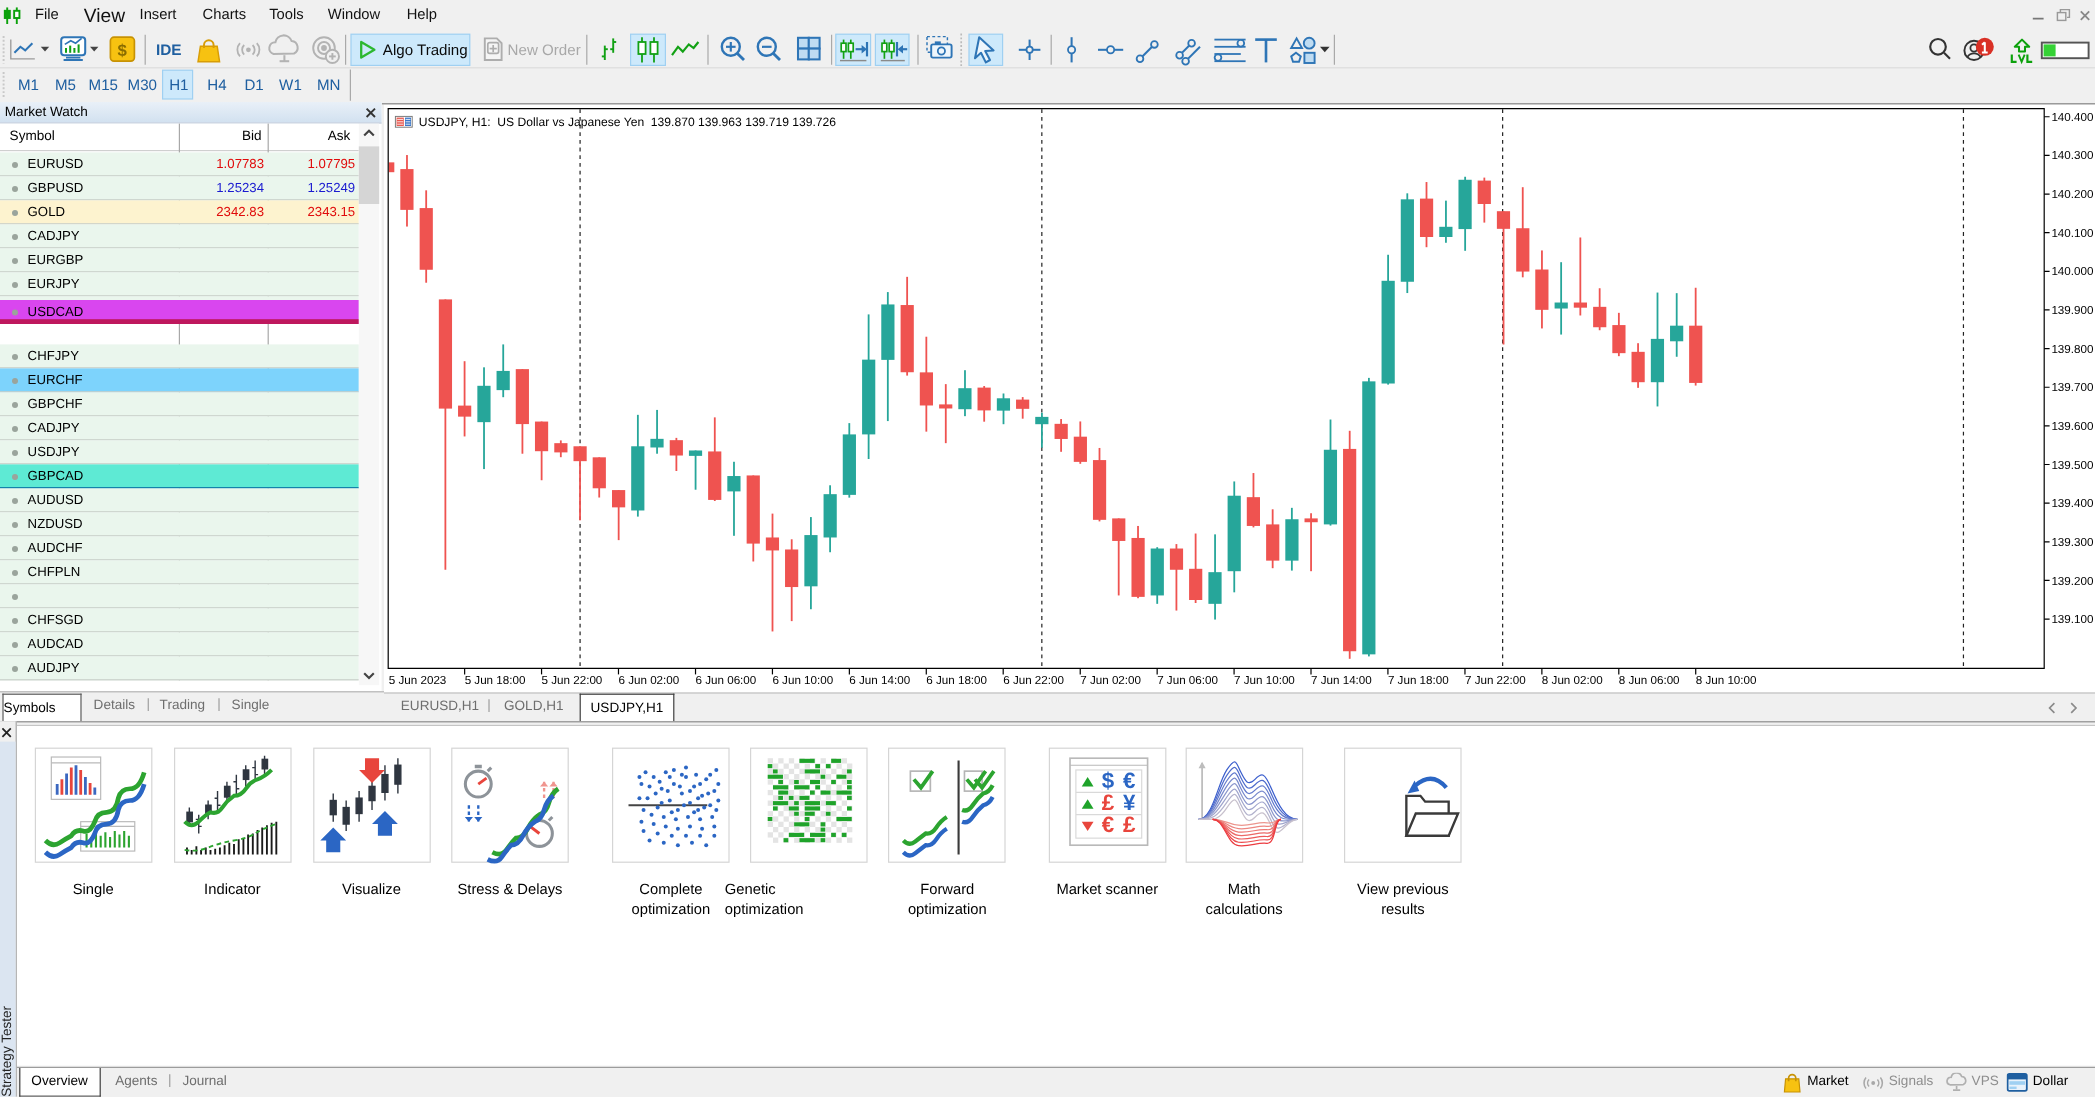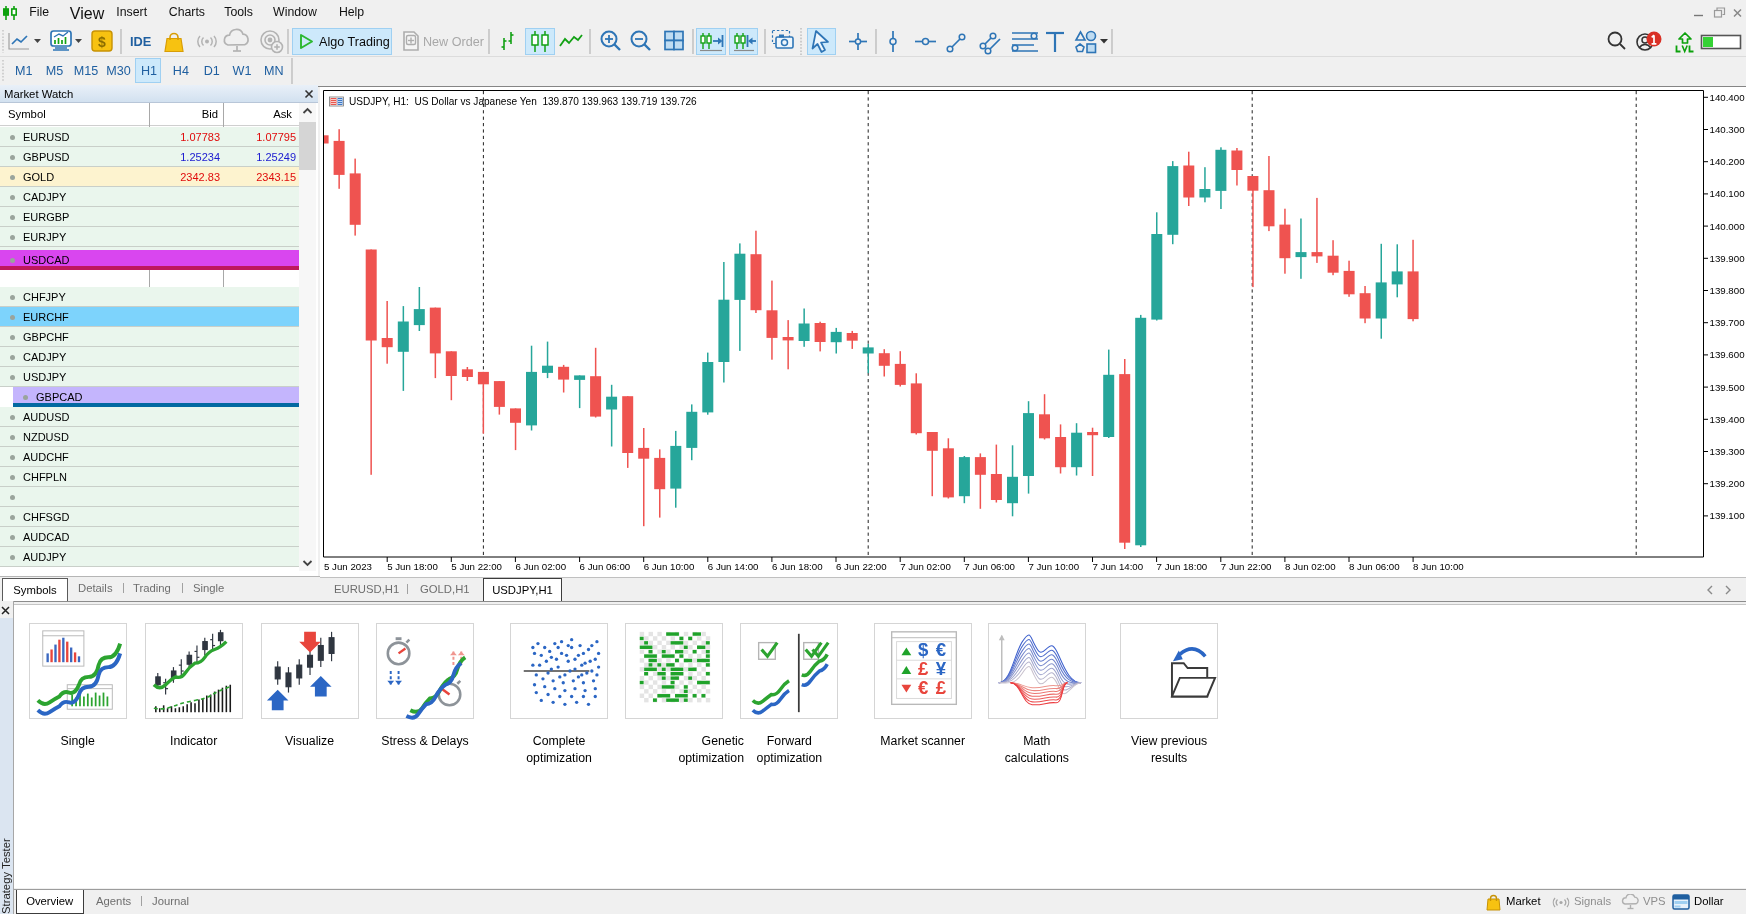--- a/index.html
+++ b/index.html
@@ -280,21 +280,21 @@
       <span style="position:absolute;left:23px;top:0;line-height:20px;color:#000">GBPCHF</span>
     </div>
     <div style="position:absolute;left:0;top:346.7px;width:299px;height:20px;background:#eaf6ed;border-bottom:1px solid #c9cfc9">
       <span style="position:absolute;left:9.5px;top:8px;width:5px;height:5px;border-radius:50%;background:#9aa49c"></span>
       <span style="position:absolute;left:23px;top:0;line-height:20px;color:#000">CADJPY</span>
     </div>
     <div style="position:absolute;left:0;top:366.7px;width:299px;height:20px;background:#eaf6ed;border-bottom:1px solid #c9cfc9">
       <span style="position:absolute;left:9.5px;top:8px;width:5px;height:5px;border-radius:50%;background:#9aa49c"></span>
       <span style="position:absolute;left:23px;top:0;line-height:20px;color:#000">USDJPY</span>
     </div>
-    <div style="position:absolute;left:13px;top:386.7px;width:299px;height:20px;background:#c4b5fd;border-bottom:4px solid #0369a1">
+    <div style="position:absolute;left:0;top:386.7px;width:299px;height:20px;background:#5eead4;border-bottom:1px solid #0369a1">
       <span style="position:absolute;left:9.5px;top:8px;width:5px;height:5px;border-radius:50%;background:#9aa49c"></span>
       <span style="position:absolute;left:23px;top:0;line-height:20px;color:#000">GBPCAD</span>
     </div>
     <div style="position:absolute;left:0;top:406.7px;width:299px;height:20px;background:#eaf6ed;border-bottom:1px solid #c9cfc9">
       <span style="position:absolute;left:9.5px;top:8px;width:5px;height:5px;border-radius:50%;background:#9aa49c"></span>
       <span style="position:absolute;left:23px;top:0;line-height:20px;color:#000">AUDUSD</span>
     </div>
     <div style="position:absolute;left:0;top:426.7px;width:299px;height:20px;background:#eaf6ed;border-bottom:1px solid #c9cfc9">
       <span style="position:absolute;left:9.5px;top:8px;width:5px;height:5px;border-radius:50%;background:#9aa49c"></span>
       <span style="position:absolute;left:23px;top:0;line-height:20px;color:#000">NZDUSD</span>
@@ -327,21 +327,21 @@
 <div class="abs" style="left:299px;top:103px;width:17px;height:468px;background:#f7f7f7">
     <svg class="abs" style="left:3px;top:3px" width="11" height="11" viewBox="0 0 11 11">
       <path d="M1.5 7 L5.5 3 L9.5 7" fill="none" stroke="#444" stroke-width="1.8"></path>
     </svg>
     <div class="abs" style="left:0;top:19px;width:17px;height:48px;background:#d5d5d5"></div>
     <svg class="abs" style="left:3px;top:454px" width="11" height="11" viewBox="0 0 11 11">
       <path d="M1.5 4 L5.5 8 L9.5 4" fill="none" stroke="#444" stroke-width="1.8"></path>
     </svg>
   </div>
 <div class="abs" style="left:0;top:576px;width:320px;height:25px;background:#f0f0f0;border-top:1px solid #b5b5b5;font-size:11.3px">
-    <div class="abs" style="left:2px;top:1px;width:66px;height:24px;background:#fff;border:1px solid #5a5a5a;border-bottom:none;text-align:center;line-height:22px;color:#000">Symbols</div>
+    <div class="abs" style="left:2px;top:1px;width:66px;height:24px;background:#fff;border:1px solid #5a5a5a;border-bottom:none;text-align:left;line-height:22px;color:#000">Symbols</div>
     <span class="abs" style="left:78px;top:5px;color:#6e6e6e">Details</span>
     <span class="abs" style="left:122px;top:4px;color:#9a9a9a">|</span>
     <span class="abs" style="left:133px;top:5px;color:#6e6e6e">Trading</span>
     <span class="abs" style="left:181px;top:4px;color:#9a9a9a">|</span>
     <span class="abs" style="left:193px;top:5px;color:#6e6e6e">Single</span>
   </div>
 <svg style="position:absolute;left:0;top:0" width="1746" height="605" viewBox="0 0 1746 605" font-family="Liberation Sans, sans-serif">
     <defs>
       <clipPath id="plot">
         <rect x="324" y="91" width="1379" height="465.5"></rect>
@@ -967,21 +967,21 @@
         <rect x="59.0" y="62.5" width="4.0" height="3.5" fill="#1fa32a"></rect>
         <rect x="59.0" y="67.0" width="4.0" height="3.5" fill="#1fa32a"></rect>
         <rect x="32.0" y="71.5" width="13.0" height="3.5" fill="#1fa32a"></rect>
         <rect x="50.0" y="71.5" width="13.0" height="3.5" fill="#1fa32a"></rect>
         <rect x="68.0" y="71.5" width="4.0" height="3.5" fill="#1fa32a"></rect>
         <rect x="77.0" y="71.5" width="4.0" height="3.5" fill="#1fa32a"></rect>
         <rect x="27.5" y="76.0" width="4.0" height="3.5" fill="#1fa32a"></rect>
         <rect x="41.0" y="76.0" width="13.0" height="3.5" fill="#1fa32a"></rect>
         <rect x="59.0" y="76.0" width="4.0" height="3.5" fill="#1fa32a"></rect>
       </svg></div>
-    <div style="position:absolute;left:604.0px;top:733px;width:140px;text-align:right;font-size:12.3px;line-height:17px;color:#000">Genetic<br>optimization</div>
+    <div style="position:absolute;left:604.0px;top:733px;width:140px;text-align:left;font-size:12.3px;line-height:17px;color:#000">Genetic<br>optimization</div>
     <div style="position:absolute;left:740.4px;top:622.6px;width:98px;height:96px;background:#fff;border:1px solid #d5d5d5"><svg width="98" height="96" viewBox="0 0 100 98">
 <line x1="59" y1="10" x2="59" y2="90" stroke="#3a3a3a" stroke-width="1.8"></line>
 <rect x="18" y="19" width="17" height="17" fill="#fff" stroke="#b5b5b5" stroke-width="1.4"></rect>
 <path d="M21 26 l6 7 10 -14" fill="none" stroke="#2ca430" stroke-width="3.2"></path>
 <rect x="64" y="19" width="15" height="17" fill="#fff" stroke="#b5b5b5" stroke-width="1.4"></rect>
 <path d="M66 26 l6 7 10 -14" fill="none" stroke="#2ca430" stroke-width="3.2"></path>
 <path d="M73 26 l6 7 10 -14" fill="none" stroke="#2ca430" stroke-width="3.2"></path>
 <path d="M12 78 q5 5 10 1 t9 -7 q5 1 9 -5 t9 -9 v0" fill="none" stroke="#2ca430" stroke-width="3.6"></path>
 <path d="M12 88 q5 5 10 1 t9 -7 q5 1 9 -5 t9 -9 v0" fill="none" stroke="#2b66c4" stroke-width="3.6"></path>
 <path d="M62 52 q5 2 9 -4 t9 -10 q5 -1 8 -7" fill="none" stroke="#2ca430" stroke-width="3.6"></path>

